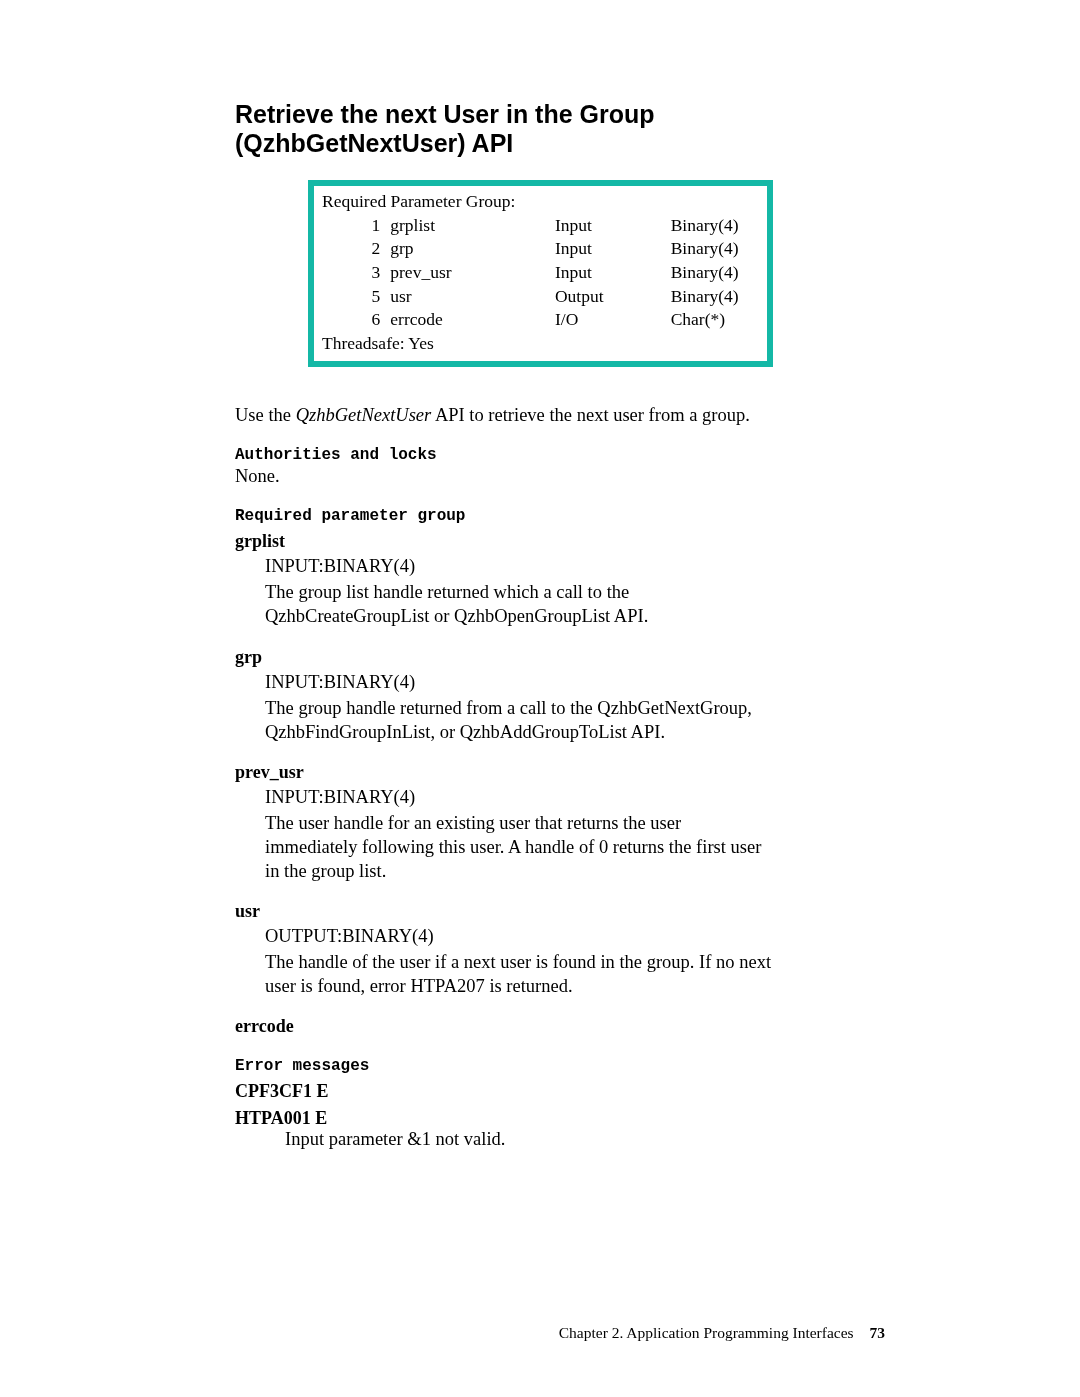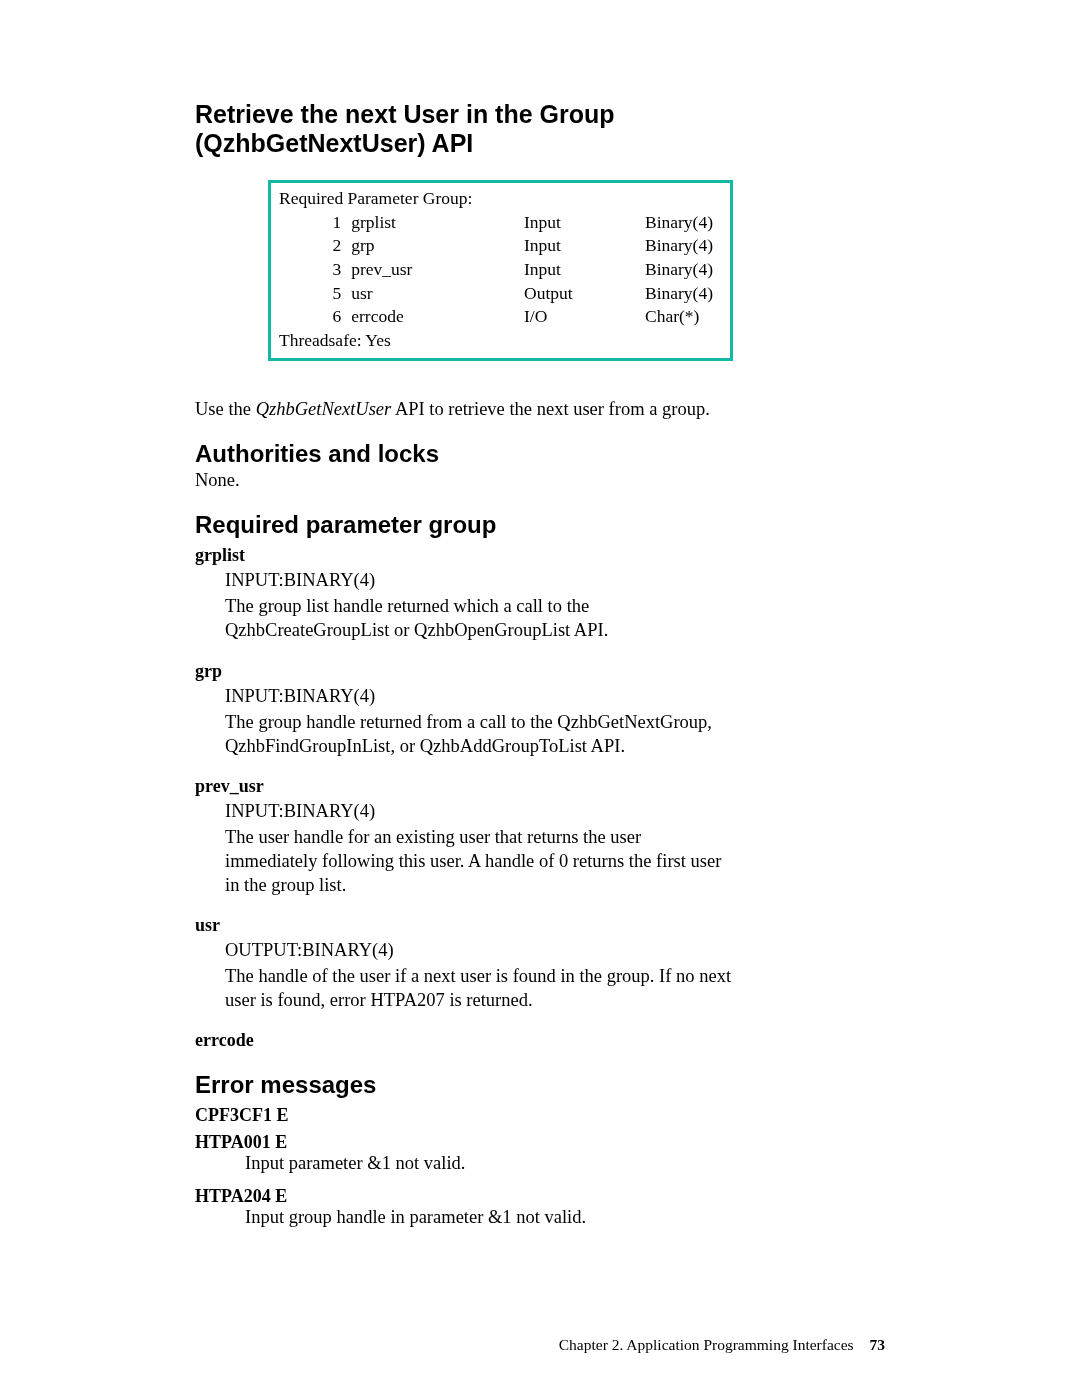--- a/index.html
+++ b/index.html
@@ -9,54 +9,55 @@
     font-family: "Times New Roman", Times, serif;
     color: #000;
     width: 1080px;
     height: 1397px;
     position: relative;
   }
   .page {
     padding: 100px 195px 60px 195px;
     box-sizing: border-box;
     width: 928px;
+    margin-left: 40px;
   }
   h1.page-title {
     font-family: Arial, Helvetica, sans-serif;
     font-weight: bold;
     font-size: 25px;
     margin: 0 0 22px 0;
   }
   .param-box {
-    border: 3px solid #14b8a6;
+    border: 6px solid #14b8a6;
     margin-left: 73px;
-    padding: 4px 8px 6px 8px;
+    padding: 4px 20px 6px 8px;
     font-size: 17.5px;
     line-height: 1.35;
   }
   .param-box table {
     border-collapse: collapse;
     width: 100%;
   }
   .param-box td {
     padding: 0;
     vertical-align: top;
   }
   .col-num { width: 80px; text-align: right; padding-right: 10px !important; }
   .col-name { width: 210px; }
   .col-io { width: 145px; }
   .col-type { width: 80px; }
   .intro {
     font-size: 18.5px;
     margin: 38px 0 20px 0;
   }
   h2.section {
-    font-family: Liberation Sans, sans-serif;
-    font-weight: bold;
-    font-size: 24px;
+    font-family: Liberation Mono, monospace;
+    font-weight: bold;
+    font-size: 16px;
     margin: 20px 0 2px 0;
   }
   .none {
     font-size: 18.5px;
     margin: 0 0 18px 0;
   }
   .dl-term {
     font-weight: bold;
     font-size: 18px;
     margin: 6px 0 0 0;
@@ -77,21 +78,21 @@
     font-size: 18px;
     margin: 6px 0 0 0;
   }
   .err-body {
     margin: 0 0 12px 50px;
     font-size: 18.5px;
   }
   .italic { font-style: italic; }
   .footer {
     position: absolute;
-    bottom: 43px;
+    bottom: 55px;
     right: 195px;
     font-size: 15.5px;
   }
   .footer .pagenum {
     font-weight: bold;
     margin-left: 12px;
   }
 </style>
 </head>
 <body>
@@ -186,23 +187,19 @@
 
   <h2 class="section">Error messages</h2>
 
   <div>
     <div class="err-term">CPF3CF1 E</div>
   </div>
   <div>
     <div class="err-term">HTPA001 E</div>
     <div class="err-body">Input parameter &amp;1 not valid.</div>
   </div>
-  <div>
-    <div class="err-term">HTPA204 E</div>
-    <div class="err-body">Input group handle in parameter &amp;1 not valid.</div>
-  </div>
 
 </div>
 
 <div class="footer">
   <span>Chapter 2. Application Programming Interfaces</span>
   <span class="pagenum">73</span>
 </div>
 
 </body></html>

